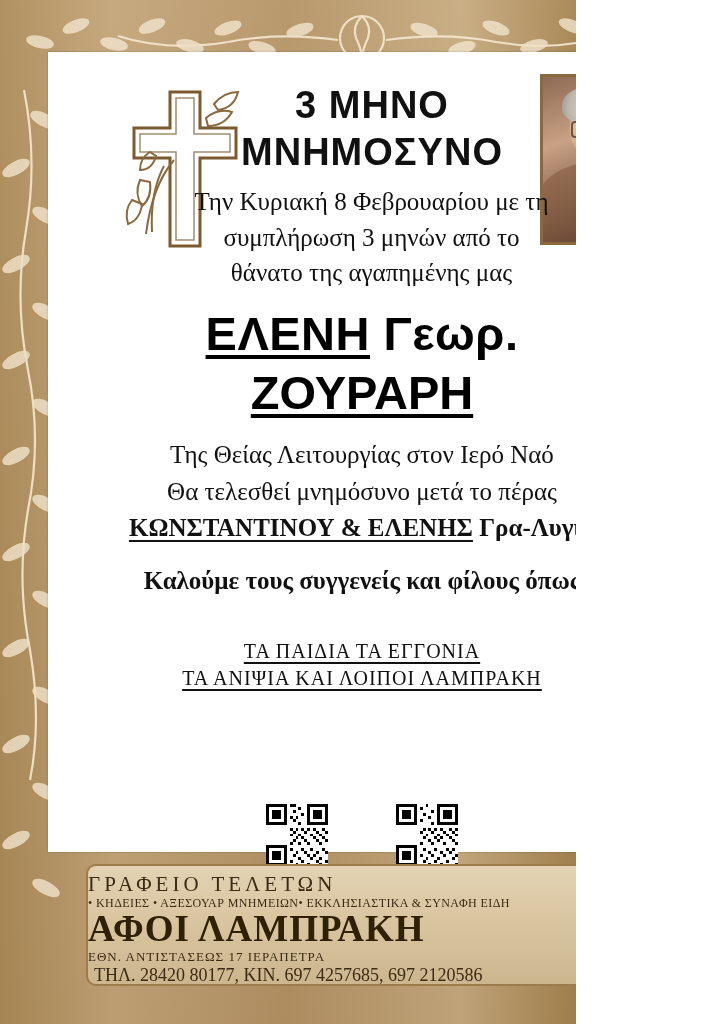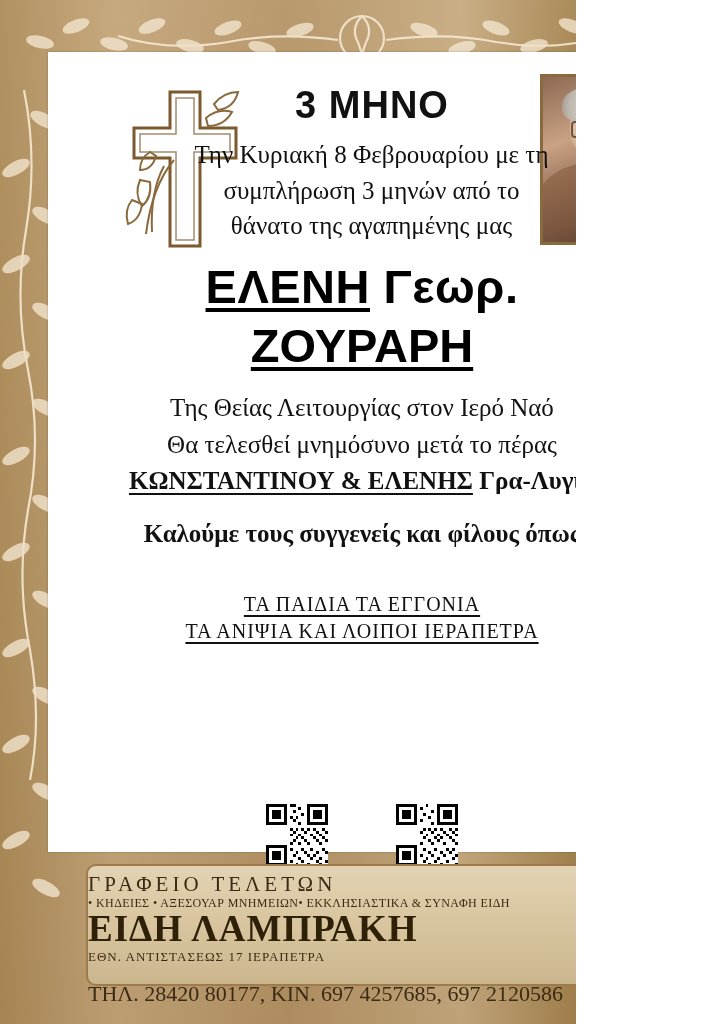--- a/index.html
+++ b/index.html
@@ -242,22 +242,23 @@
     margin-top: -1px;
     letter-spacing: 1px;
     color: #2f2008;
   }
   .banner .b4 {
     font-size: 13px;
     letter-spacing: 1px;
     margin-top: 0px;
   }
   .banner .b5 {
-    font-size: 22px;
-    margin-top: 16px;
+    font-size: 18px;
+    margin-top: 0;
+    padding-left: 6px;
   }
 </style>
 </head>
 <body>
 
 <div class="poster">
 
   <svg class="laurel" viewBox="0 0 724 1024" xmlns="http://www.w3.org/2000/svg">
     <g stroke="#f3e6cf" stroke-width="2.2" fill="none" opacity="0.92">
 
@@ -357,20 +358,21 @@
       <div class="body"></div>
       <div class="face"></div>
       <div class="hair"></div>
       <div class="glasses"></div>
     </div>
 
     <div class="content">
 
       <div class="title">
         <span>3 ΜΗΝΟ</span>
+        <span class="l2">ΜΝΗΜΟΣΥΝΟ</span>
       </div>
 
       <div class="intro">
         <div>Την Κυριακή 8 Φεβρουαρίου με τη</div>
         <div>συμπλήρωση 3 μηνών από το</div>
         <div>θάνατο της αγαπημένης μας</div>
       </div>
 
       <div class="name">
         <span class="u">ΕΛΕΝΗ</span>
@@ -386,21 +388,21 @@
           <span>Γρα-Λυγιά</span>
         </div>
       </div>
 
       <div class="invite">
         <div>Καλούμε τους συγγενείς και φίλους όπως</div>
       </div>
 
       <div class="family">
         <div class="row">ΤΑ ΠΑΙΔΙΑ ΤΑ ΕΓΓΟΝΙΑ</div>
-        <div class="row">ΤΑ ΑΝΙΨΙΑ ΚΑΙ ΛΟΙΠΟΙ ΙΕΡΑΠΕΤΡΑ</div>
+        <div class="row">ΤΑ ΑΝΙΨΙΑ ΚΑΙ ΛΟΙΠΟΙ ΛΑΜΠΡΑΚΗ</div>
       </div>
     </div>
 
     <div class="qr-row">
       <svg class="qr" viewBox="0 0 21 21" shape-rendering="crispEdges" xmlns="http://www.w3.org/2000/svg">
         <rect width="21" height="21" fill="#fff"></rect>
         <g fill="#000">
           <rect x="0" y="0" width="7" height="1"></rect>
             <rect x="0" y="6" width="7" height="1"></rect>
           <rect x="0" y="0" width="1" height="7"></rect>
@@ -545,18 +547,18 @@
           <rect x="15" y="20" width="1" height="1"></rect>
             <rect x="20" y="20" width="1" height="1"></rect>
         </g>
       </svg>
     </div>
   </div>
 
   <div class="banner">
     <div class="b1">ΓΡΑΦΕΙΟ ΤΕΛΕΤΩΝ</div>
     <div class="b2">• ΚΗΔΕΙΕΣ • ΑΞΕΣΟΥΑΡ ΜΝΗΜΕΙΩΝ• ΕΚΚΛΗΣΙΑΣΤΙΚΑ &amp; ΣΥΝΑΦΗ ΕΙΔΗ</div>
-    <div class="b3">ΕΙΔΗ ΛΑΜΠΡΑΚΗ</div>
+    <div class="b3">ΑΦΟΙ ΛΑΜΠΡΑΚΗ</div>
     <div class="b4">ΕΘΝ. ΑΝΤΙΣΤΑΣΕΩΣ 17 ΙΕΡΑΠΕΤΡΑ</div>
     <div class="b5">ΤΗΛ. 28420 80177, ΚΙΝ. 697 4257685, 697 2120586</div>
   </div>
 
 </div>
 
 </body></html>

